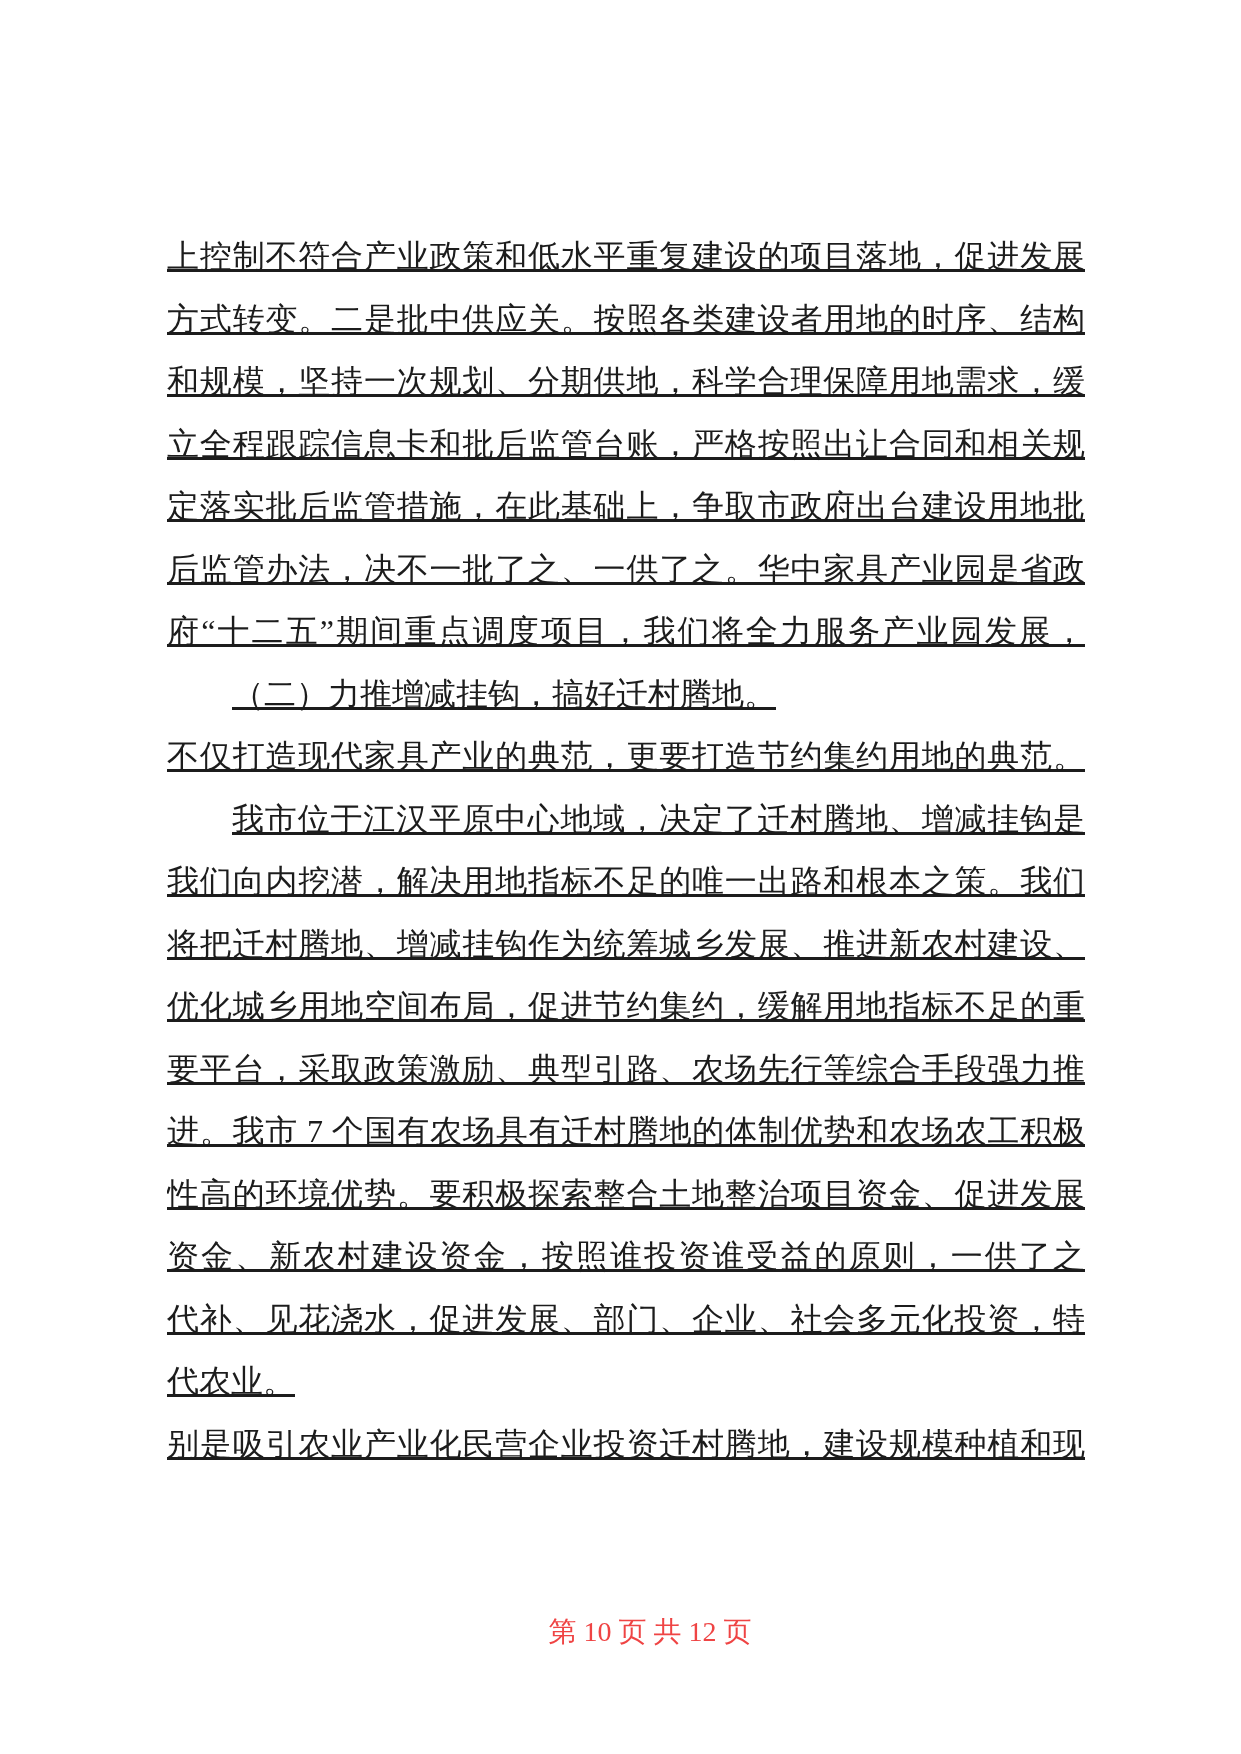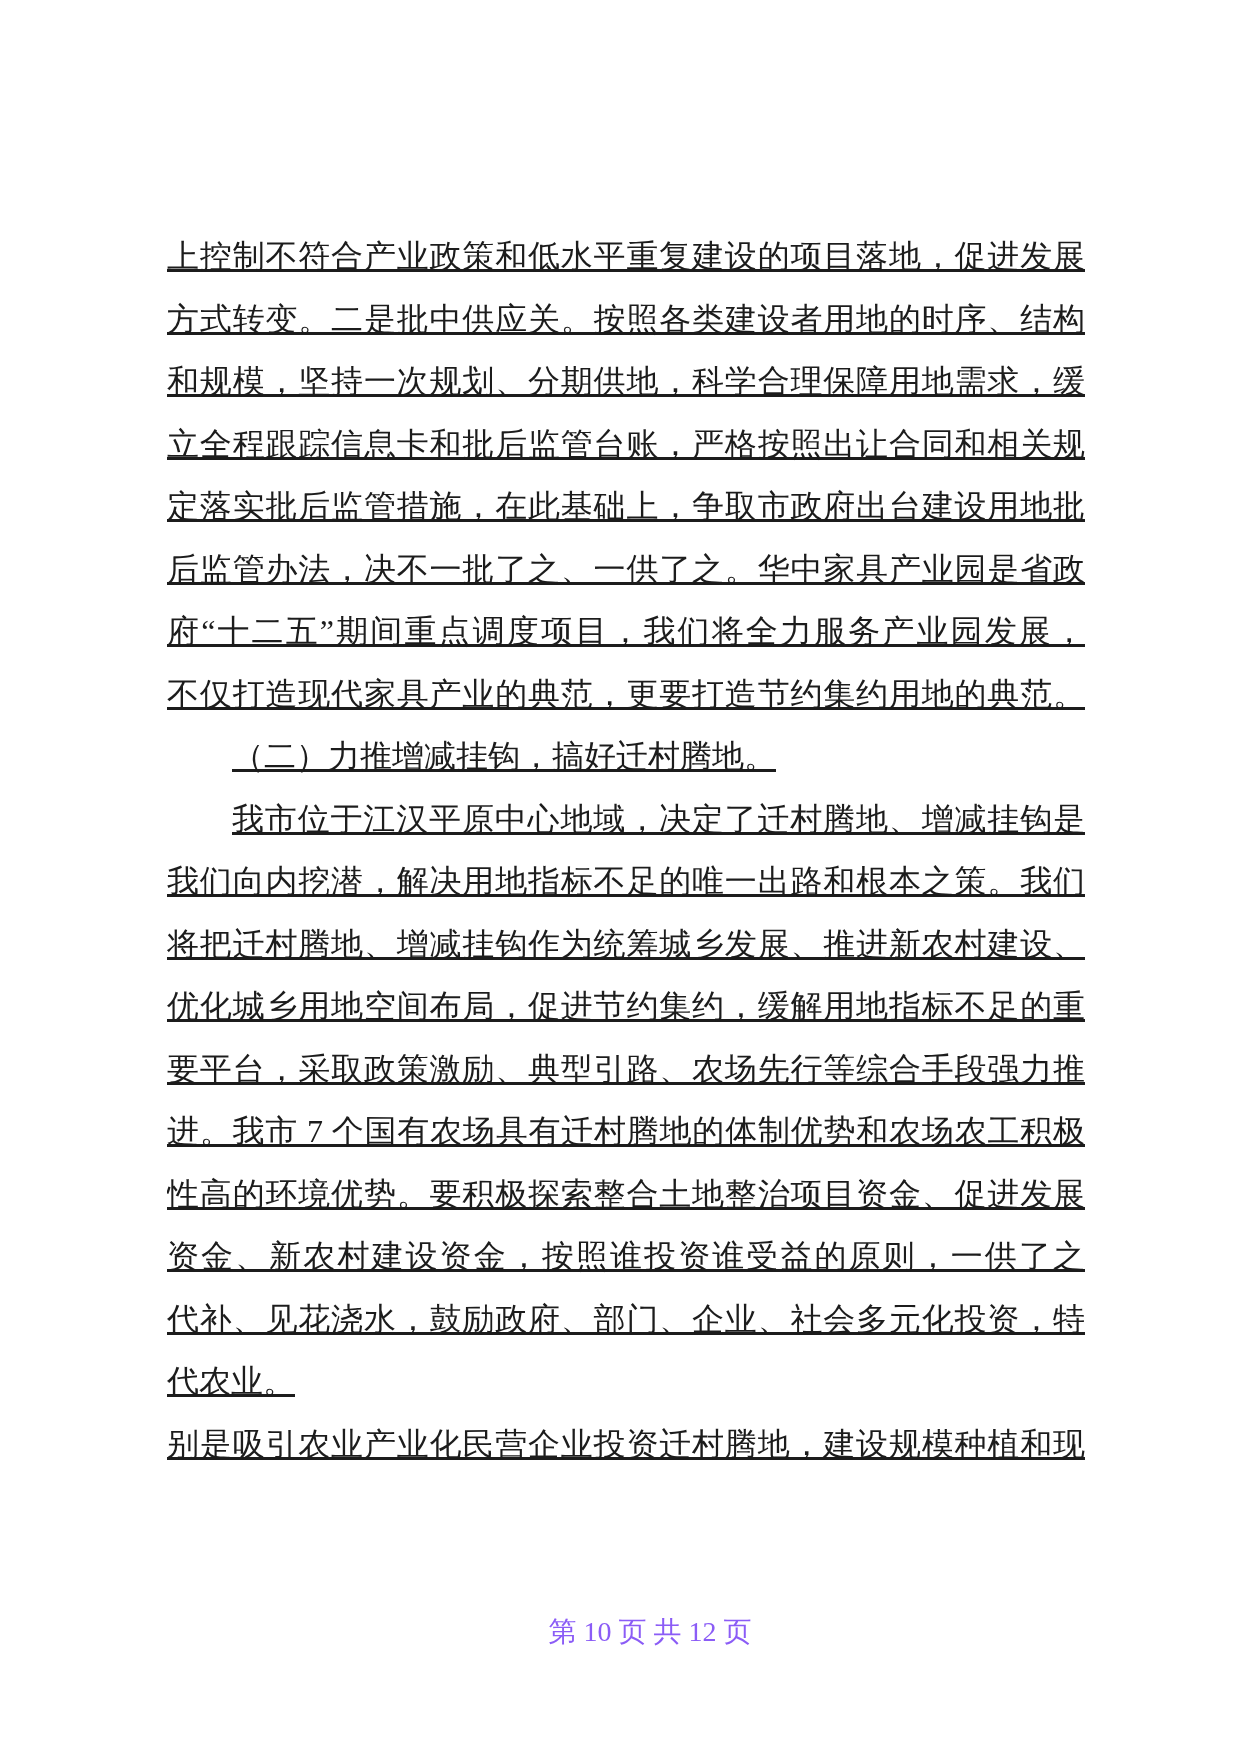--- a/index.html
+++ b/index.html
@@ -45,45 +45,45 @@
   .footer {
     position: absolute;
     left: 167px;
     top: 1614px;
     width: 918px;
     box-sizing: border-box;
     padding-left: 48px;
     text-align: center;
     font-size: 28px;
     line-height: 36px;
-    color: #8b5cf6;
+    color: #ef4444;
   }
 </style>
 </head>
 <body>
 
 <div class="page">
   <div class="body-block">
     <div class="line">上控制不符合产业政策和低水平重复建设的项目落地，促进发展</div>
     <div class="line">方式转变。二是批中供应关。按照各类建设者用地的时序、结构</div>
     <div class="line">和规模，坚持一次规划、分期供地，科学合理保障用地需求，缓</div>
     <div class="line">立全程跟踪信息卡和批后监管台账，严格按照出让合同和相关规</div>
     <div class="line">定落实批后监管措施，在此基础上，争取市政府出台建设用地批</div>
     <div class="line">后监管办法，决不一批了之、一供了之。华中家具产业园是省政</div>
     <div class="line">府“十二五”期间重点调度项目，我们将全力服务产业园发展，</div>
+    <div class="line short indent">（二）力推增减挂钩，搞好迁村腾地。</div>
     <div class="line">不仅打造现代家具产业的典范，更要打造节约集约用地的典范。</div>
-    <div class="line short indent">（二）力推增减挂钩，搞好迁村腾地。</div>
     <div class="line indent">我市位于江汉平原中心地域，决定了迁村腾地、增减挂钩是</div>
     <div class="line">我们向内挖潜，解决用地指标不足的唯一出路和根本之策。我们</div>
     <div class="line">将把迁村腾地、增减挂钩作为统筹城乡发展、推进新农村建设、</div>
     <div class="line">优化城乡用地空间布局，促进节约集约，缓解用地指标不足的重</div>
     <div class="line">要平台，采取政策激励、典型引路、农场先行等综合手段强力推</div>
     <div class="line">进。我市 7 个国有农场具有迁村腾地的体制优势和农场农工积极</div>
     <div class="line">性高的环境优势。要积极探索整合土地整治项目资金、促进发展</div>
     <div class="line">资金、新农村建设资金，按照谁投资谁受益的原则，一供了之</div>
-    <div class="line">代补、见花浇水，鼓励政府、部门、企业、社会多元化投资，特</div>
+    <div class="line">代补、见花浇水，促进发展、部门、企业、社会多元化投资，特</div>
     <div class="line short">代农业。</div>
     <div class="line">别是吸引农业产业化民营企业投资迁村腾地，建设规模种植和现</div>
   </div>
   <div class="footer">
     <span>第 10 页 共 12 页</span>
   </div>
 </div>
 
 </body></html>

